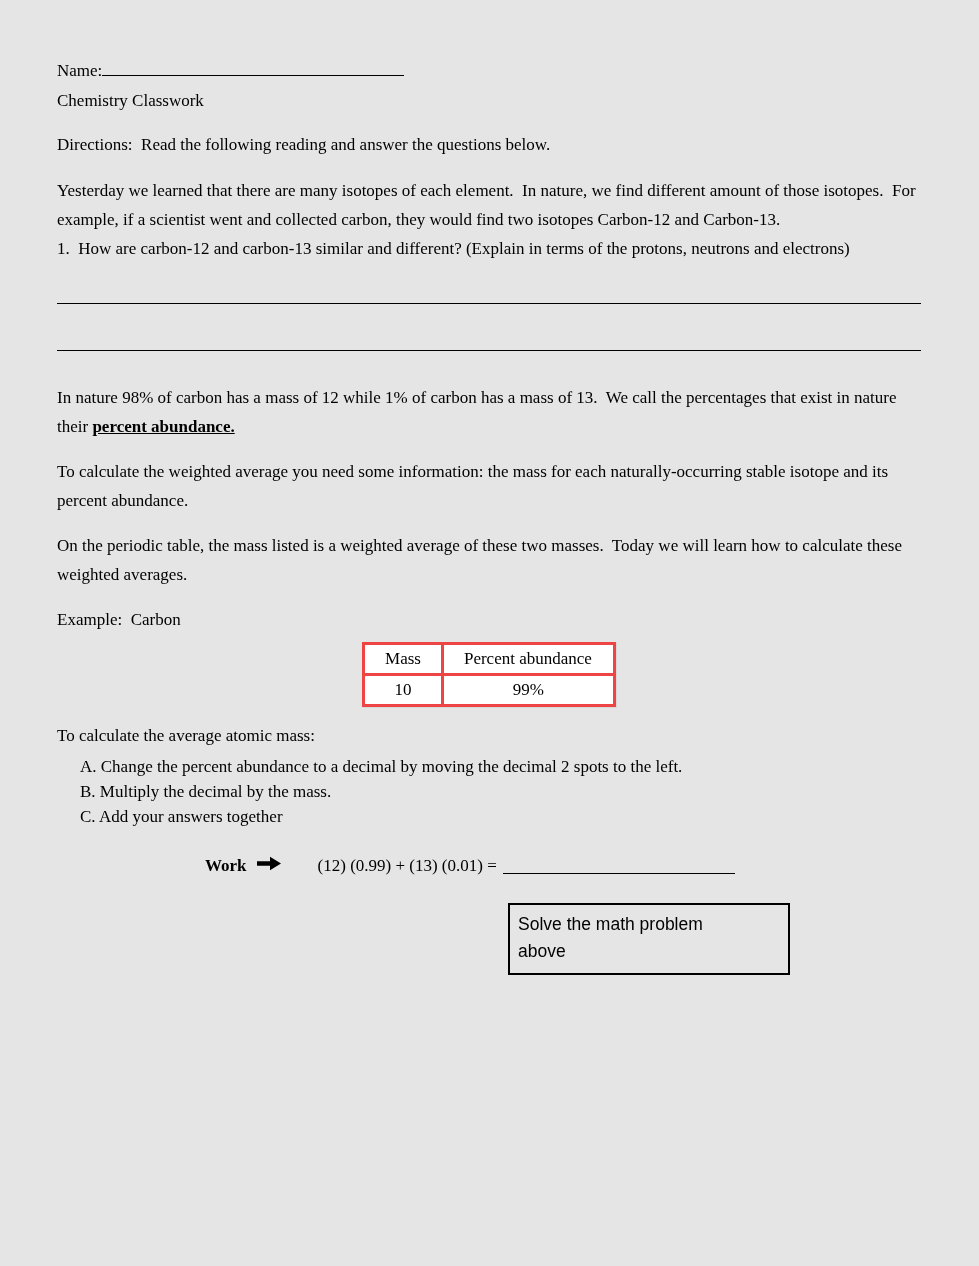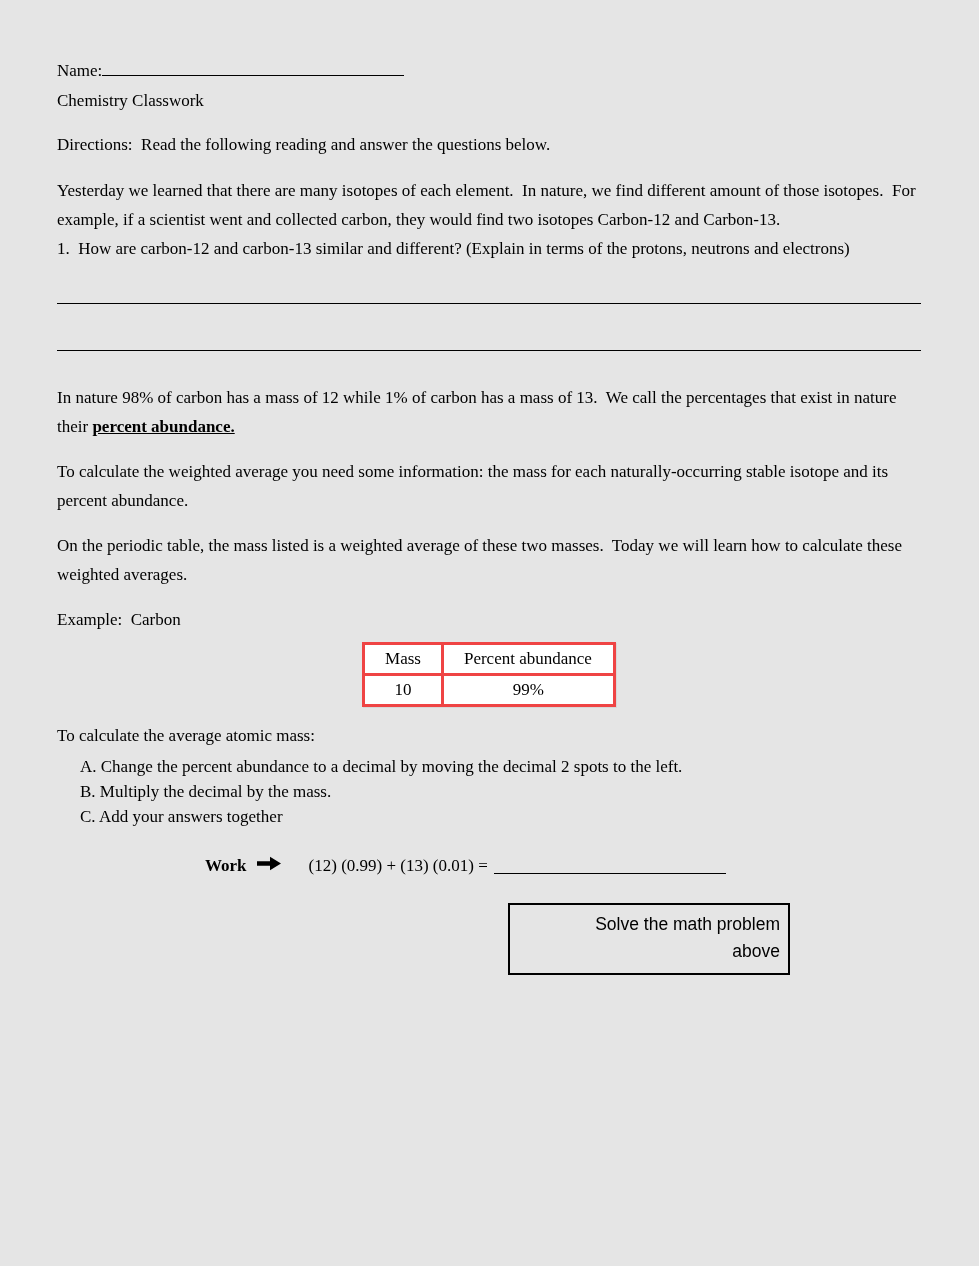--- a/index.html
+++ b/index.html
@@ -83,36 +83,36 @@
 
   .work-row {
     margin-top: 22px;
     margin-left: 148px;
     line-height: 30px;
     display: flex;
     align-items: center;
   }
   .work-label { font-weight: bold; }
   .arrow-icon { margin: 0 14px 0 10px; display: inline-block; }
-  .equation { margin-left: 14px; white-space: pre-wrap; }
+  .equation { margin-left: 23px; white-space: pre-wrap; }
   .work-blank {
     display: inline-block;
     width: 232px;
     height: 16px;
     border-bottom: 1px solid #000;
     margin-left: 6px;
   }
 
   .callout {
     margin-top: 22px;
     margin-left: 451px;
     width: 282px;
     border: 2px solid #000;
     padding: 6px 8px 8px 8px;
-    text-align: right;
+    text-align: left;
     font-family: "Liberation Sans", "DejaVu Sans", sans-serif;
     font-size: 17.5px;
     line-height: 27px;
   }
 </style>
 </head>
 <body>
 
 <div class="page">
 

